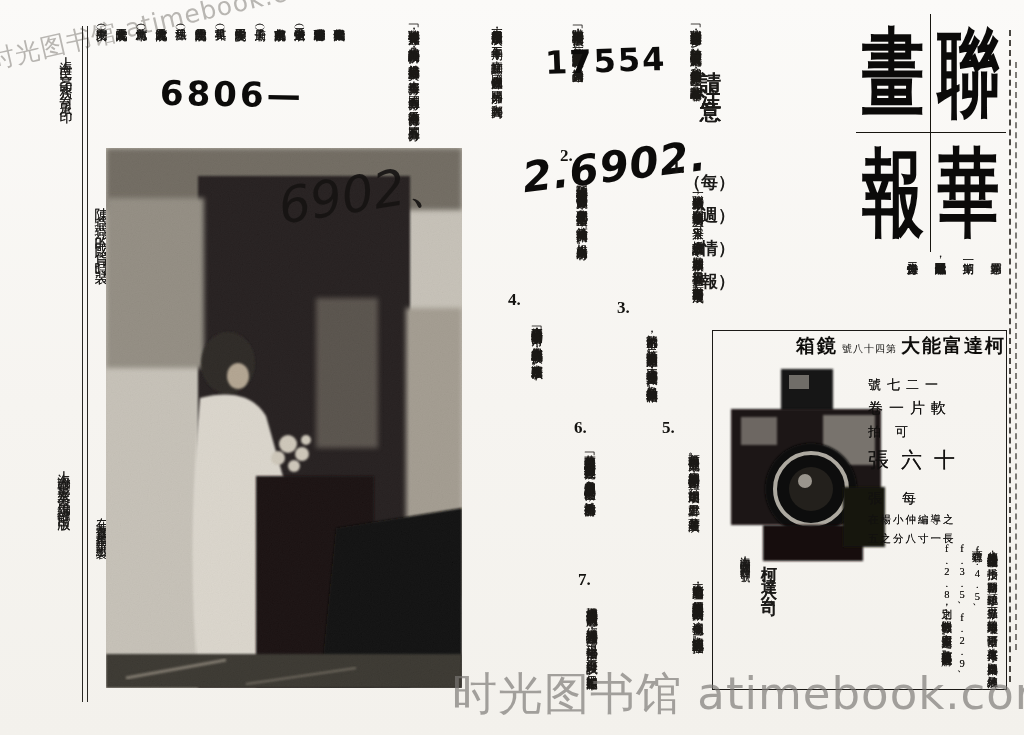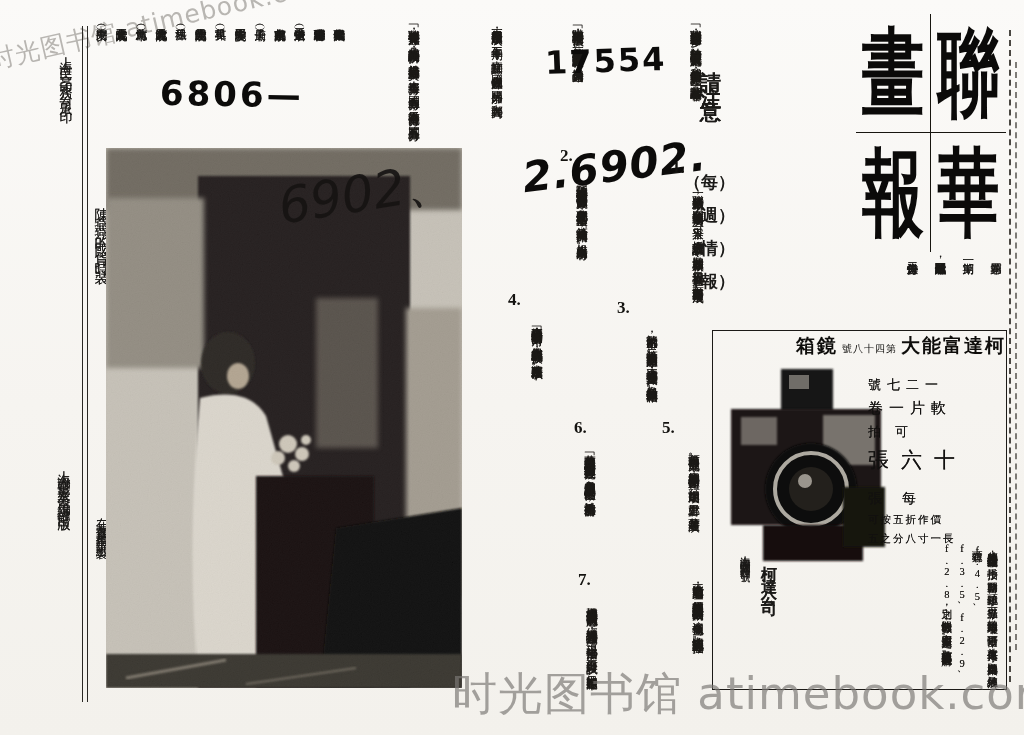--- a/index.html
+++ b/index.html
@@ -205,21 +205,21 @@
         <rect x="40" y="158" width="100" height="36" fill="#12100e" filter="url(#cb)"></rect>
         <rect x="120" y="120" width="42" height="60" fill="#15130f" filter="url(#cb)"></rect>
       </svg>
     </div>
     <div class="specs fuzzy">
       <div style="font-size:13px;letter-spacing:6px;">號七二一</div>
       <div style="font-size:15px;letter-spacing:6px;">卷一片軟</div>
       <div style="font-size:13px;letter-spacing:14px;">拍可</div>
       <div style="font-size:21px;font-weight:400;letter-spacing:12px;">張六十</div>
       <div style="font-size:14px;letter-spacing:20px;margin-top:16px;">張每</div>
-      <div style="font-size:10.5px;letter-spacing:2px;">可按五折作價</div>
+      <div style="font-size:10.5px;letter-spacing:2px;">在楊小仲編導之</div>
       <div style="font-size:10.5px;letter-spacing:2px;">五之分八寸一長</div>
     </div>
     <div class="txtcol fuzzy" style="right:6px;top:212px;height:138px;font-size:10.5px;line-height:1.45;">此精小粒便經濟雅潔之鏡箱，手指一按，自動開啓，鏡頭雖小，立可攝影。拍出照片小巧玲瓏，清晰可愛，放大至任何尺寸，既極定費用，又極經濟。鏡頭有f.4.5、f.3.5、f.2.9、f.2.8之別，快門亦分數種，定價自四十五元起。各地柯達經售處可參觀選購。</div>
     <div class="v fuzzy" style="left:44px;top:222px;height:118px;font-size:16px;letter-spacing:12px;font-weight:700;">柯達公司</div>
     <div class="v fuzzy" style="left:24px;top:216px;height:132px;font-size:10.5px;letter-spacing:2px;">上海圓明園路廿四號</div>
   </div>
 
   <div class="dash" style="left:1009px;top:30px;height:652px;"></div>
   <div class="dash" style="left:1015px;top:62px;height:588px;opacity:0.7;"></div>
 

